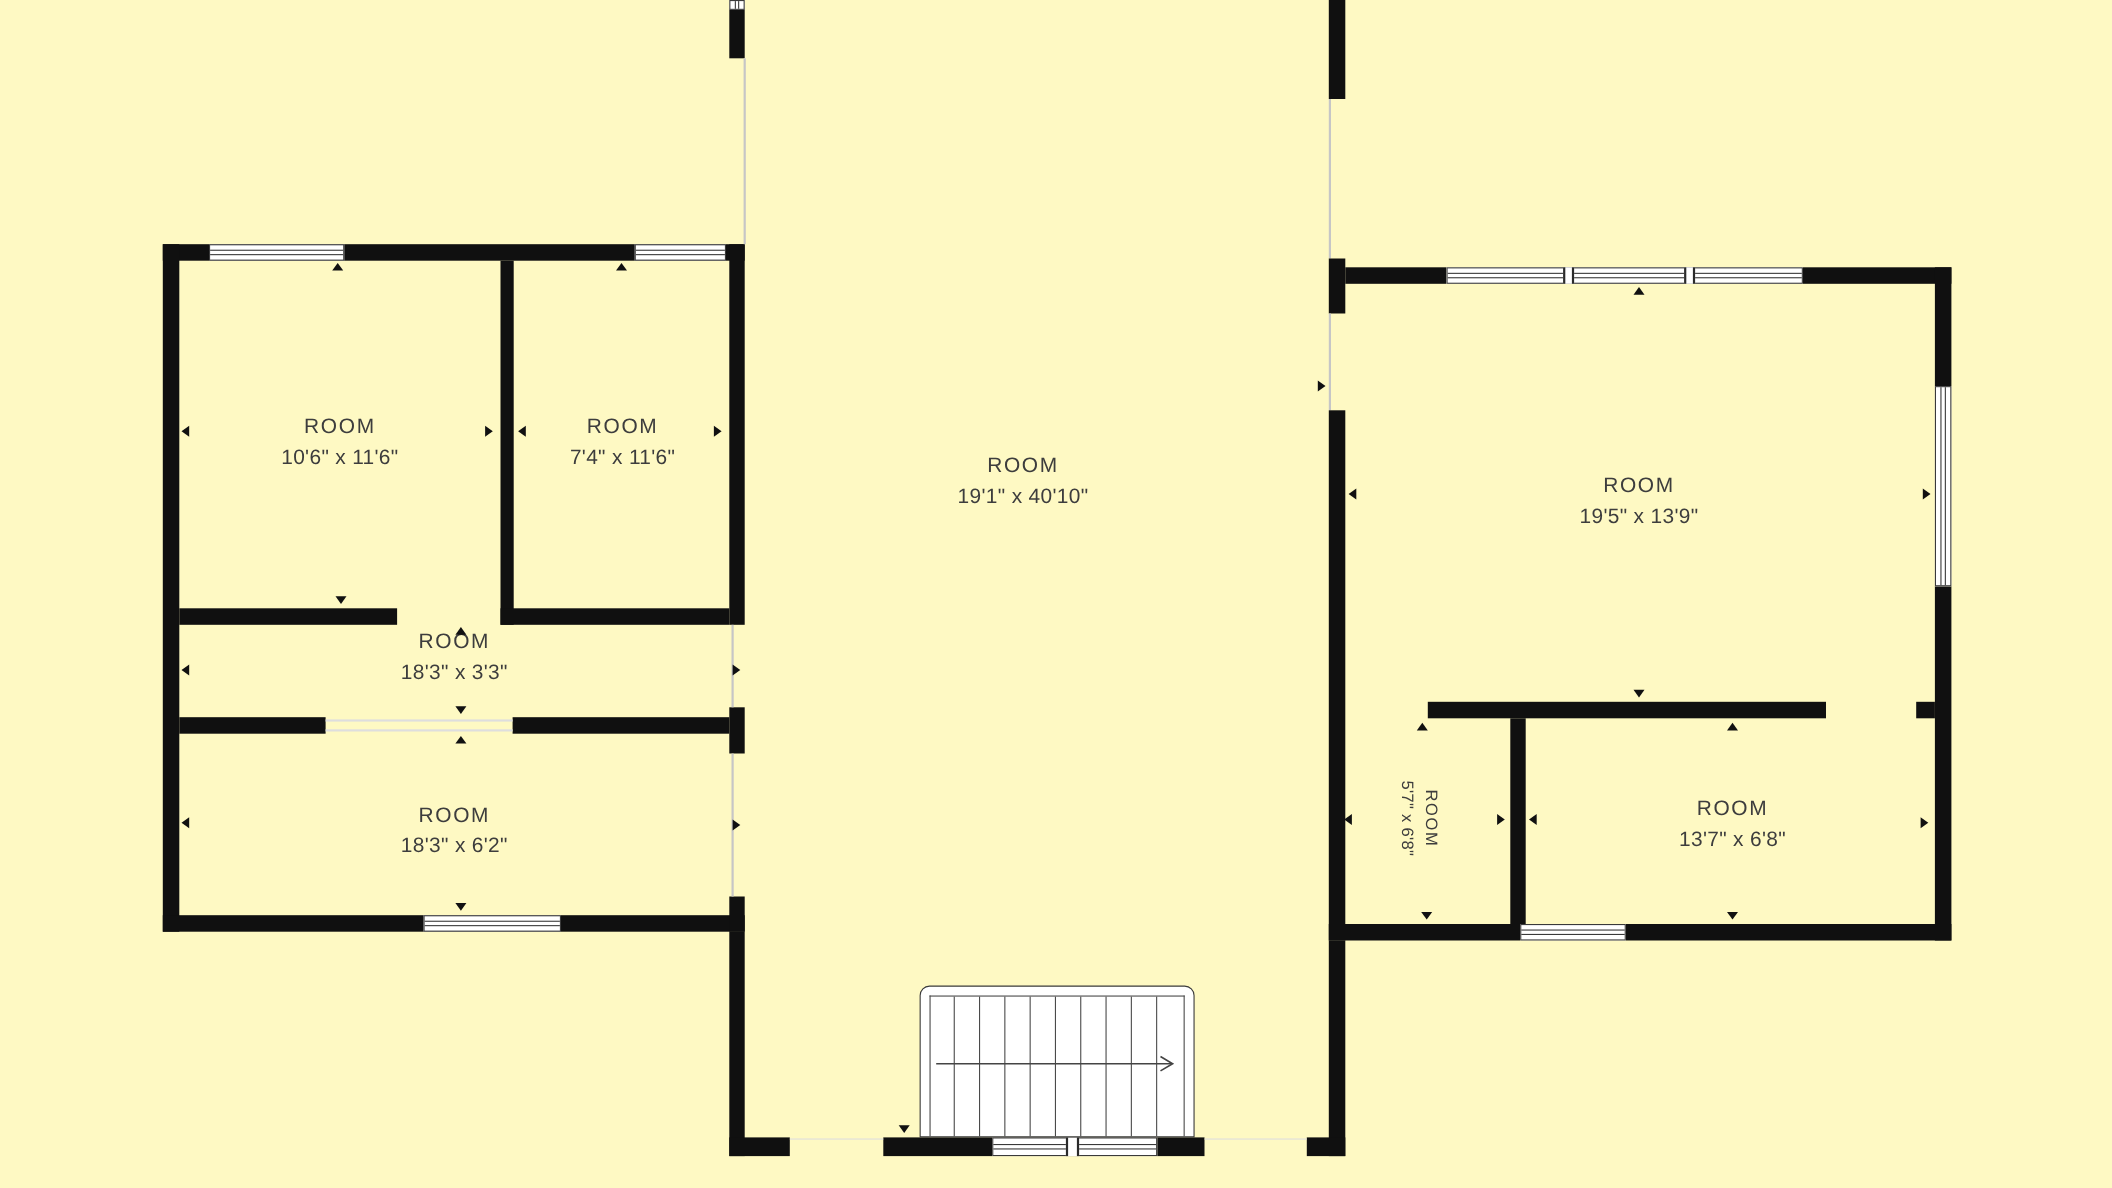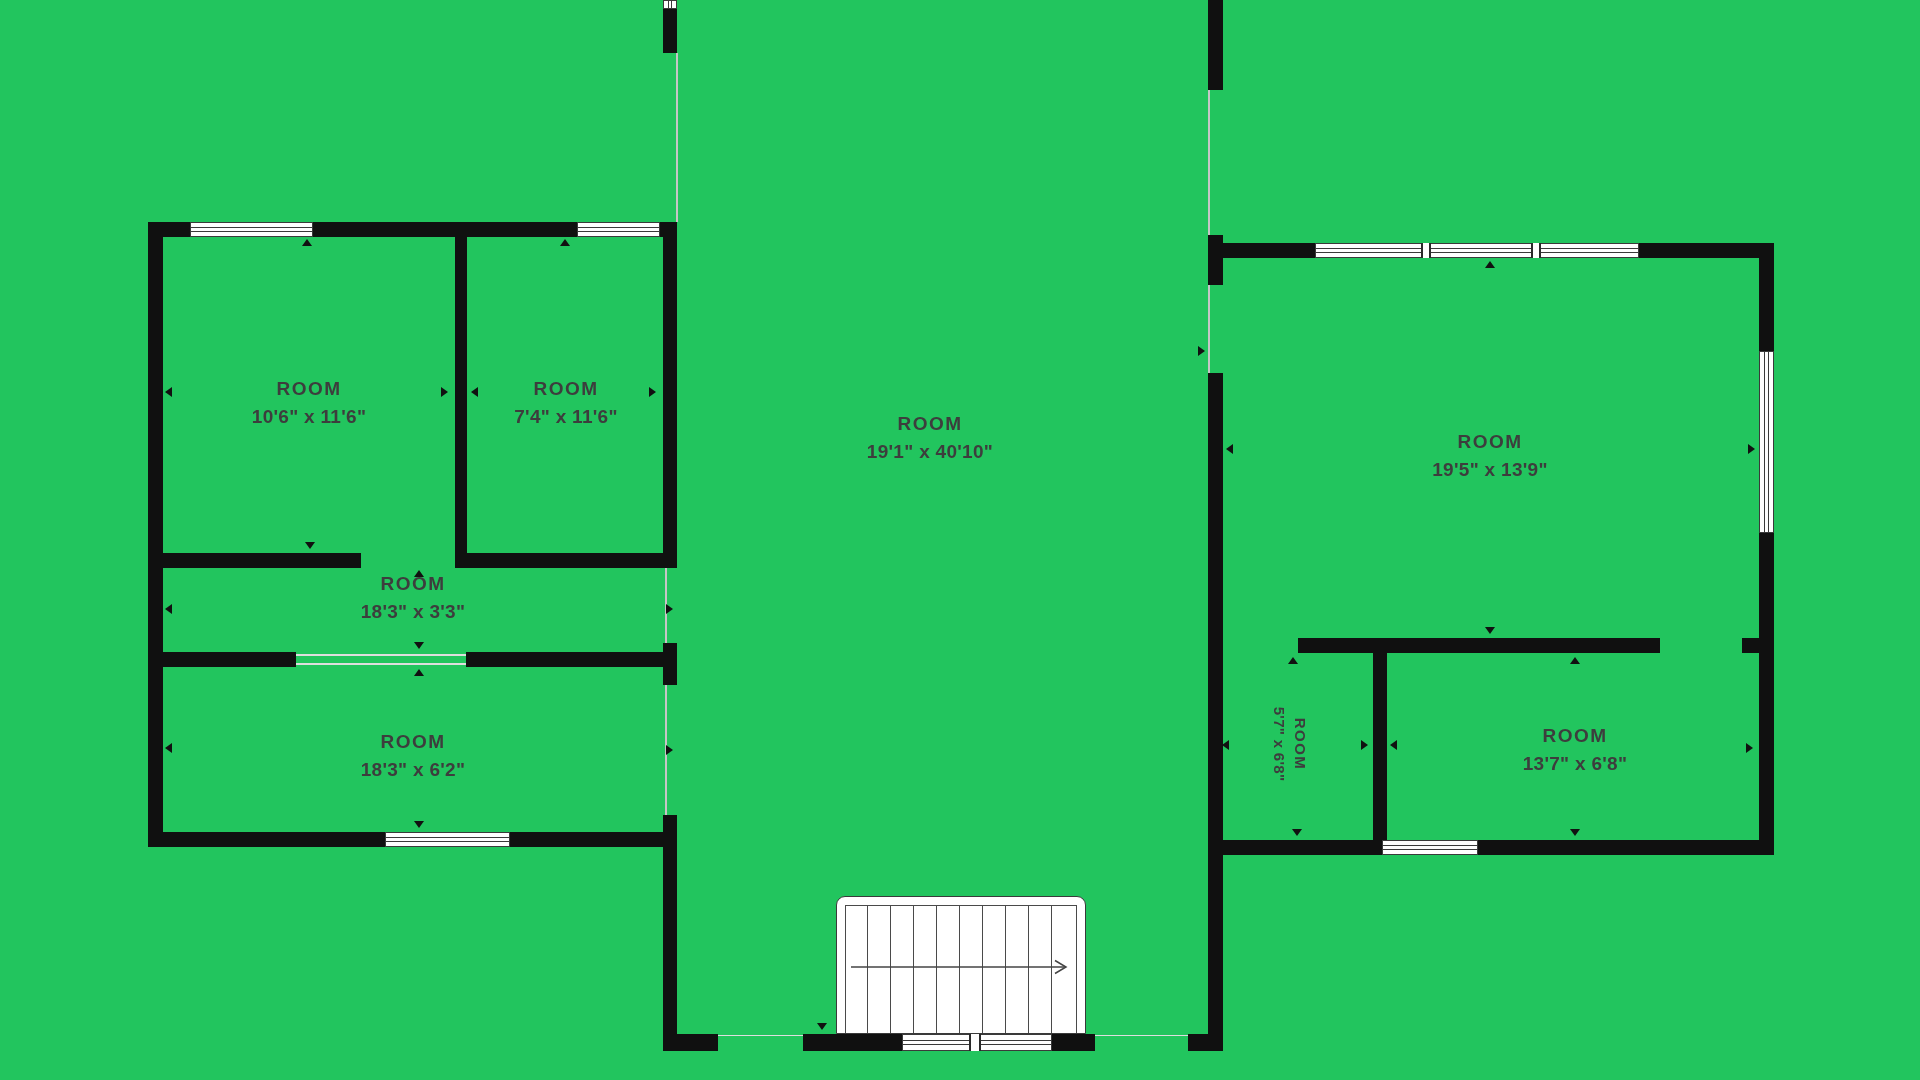--- a/index.html
+++ b/index.html
@@ -1,17 +1,17 @@
 <!DOCTYPE html>
 <html><head>
 <meta charset="utf-8">
 <style>
   html,body{margin:0;padding:0;background:#ffffff;}
-  .plan{position:relative;width:1920px;height:1080px;background:#22c55e;overflow:hidden;
-        font-family:"Liberation Sans",sans-serif;font-weight:bold;}
+  .plan{position:relative;width:1920px;height:1080px;background:#fef9c3;overflow:hidden;
+        font-family:"Liberation Sans",sans-serif;}
   .wall{position:absolute;background:#101010;}
   .thin{position:absolute;background:#c6c6c6;}
   .faint{position:absolute;background:#dedede;}
   .win{position:absolute;background:#fff;border:1.3px solid #3a3a3a;box-sizing:border-box;}
   .win::before,.win::after{content:"";position:absolute;left:0;right:0;height:1px;background:#3a3a3a;}
   .win::before{top:30%;}
   .win::after{top:61%;}
   .win.v::before,.win.v::after{left:auto;right:auto;top:0;bottom:0;width:1px;height:auto;}
   .win.v::before{left:30%;}
   .win.v::after{left:61%;}

